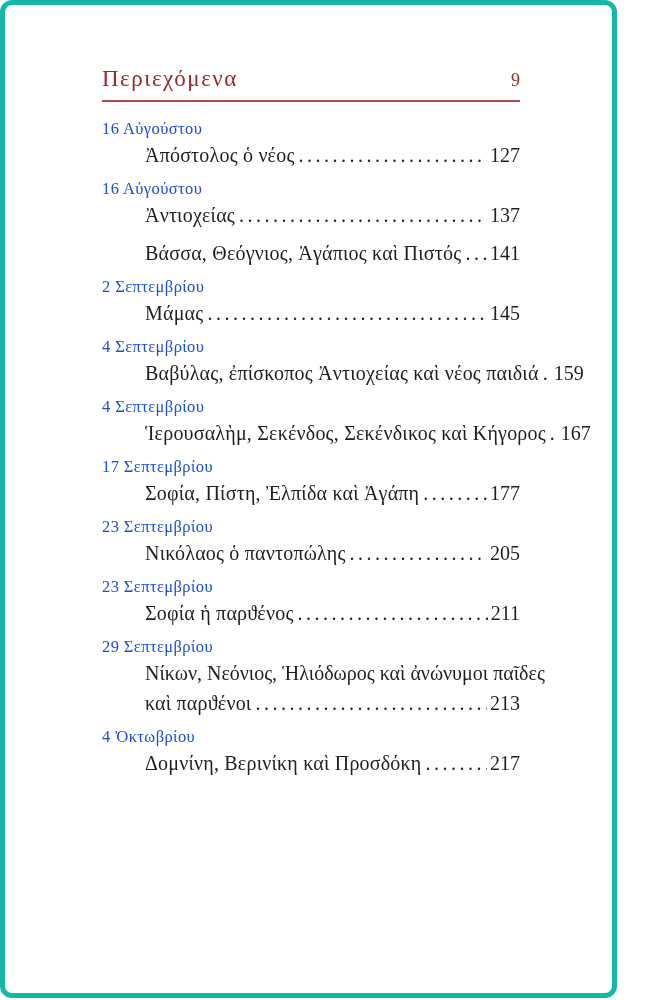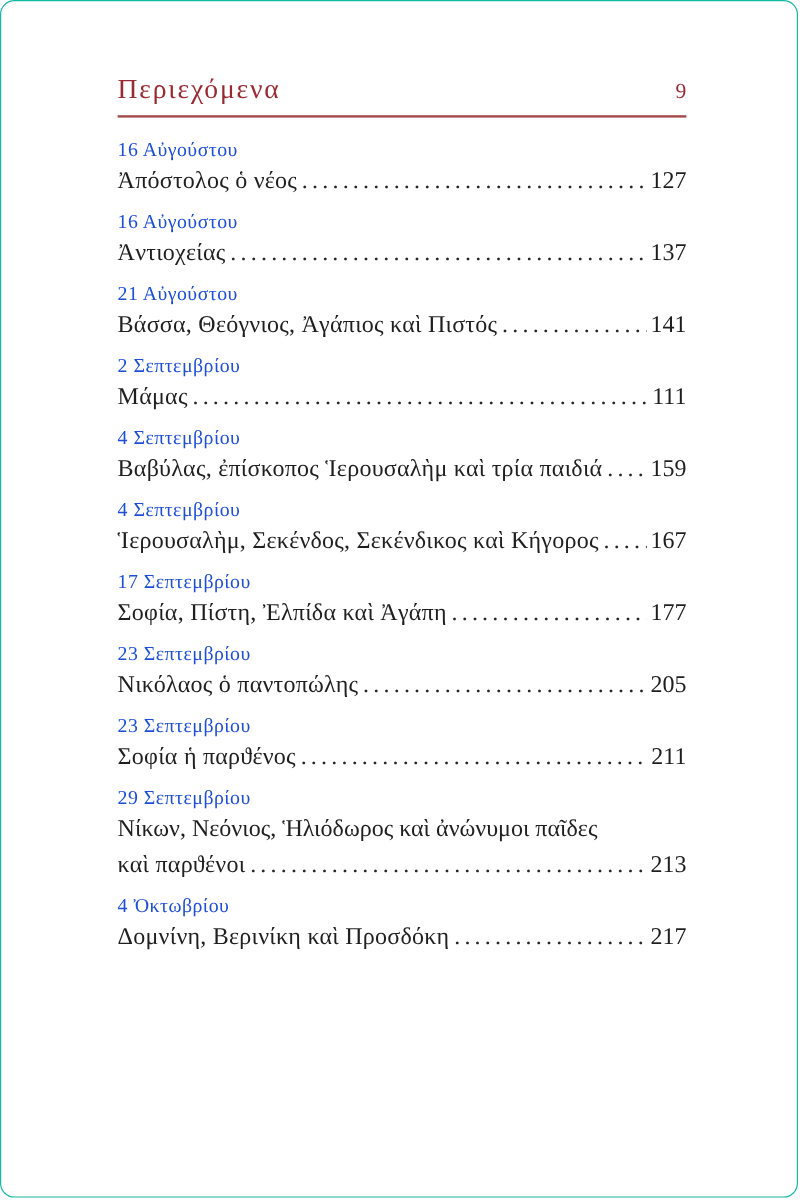--- a/index.html
+++ b/index.html
@@ -6,24 +6,24 @@
     margin: 0;
     padding: 0;
     background: #ffffff;
     width: 667px;
     height: 1000px;
     font-family: "Liberation Serif", "DejaVu Serif", serif;
   }
   .page {
     position: absolute;
     inset: 0;
-    width: 665px;
+    width: 617px;
     height: 998px;
     background: #ffffff;
-    border: 1px solid #14b8a6;
+    border: 5px solid #14b8a6;
     border-radius: 12px;
     box-sizing: border-box;
     overflow: hidden;
   }
   .content {
     position: absolute;
     left: 97px;
     right: 92px;
     top: 0;
   }
@@ -59,20 +59,21 @@
     font-size: 16.5px;
     line-height: 22px;
     letter-spacing: 0.4px;
   }
   .toc-line {
     display: flex;
     align-items: center;
     color: #1f1f1f;
     font-size: 20px;
     line-height: 30px;
+    margin-left: 43px;
   }
   .toc-title {
     white-space: nowrap;
     letter-spacing: 0.2px;
   }
   .wrap-line {
     display: block;
     white-space: nowrap;
   }
   .dots {
@@ -119,44 +120,43 @@
     <div class="toc-date">16 Αὐγούστου</div>
 
     <div class="toc-line">
       <span class="toc-title">Ἀντιοχείας</span>
       <span class="dots"></span>
       <span class="toc-page">137</span>
     </div>
   </div>
 
   <div class="toc-entry">
-    <div class="toc-date">21 Αὐγούστου</div>
 
     <div class="toc-line">
       <span class="toc-title">Βάσσα, Θεόγνιος, Ἀγάπιος καὶ Πιστός</span>
       <span class="dots"></span>
       <span class="toc-page">141</span>
     </div>
   </div>
 
   <div class="toc-entry">
     <div class="toc-date">2 Σεπτεμβρίου</div>
 
     <div class="toc-line">
       <span class="toc-title">Μάμας</span>
       <span class="dots"></span>
-      <span class="toc-page">111</span>
+      <span class="toc-page">145</span>
     </div>
   </div>
 
   <div class="toc-entry">
     <div class="toc-date">4 Σεπτεμβρίου</div>
 
     <div class="toc-line">
-      <span class="toc-title">Βαβύλας, ἐπίσκοπος Ἱερουσαλὴμ καὶ τρία παιδιά</span>
+      <span class="toc-title">Βαβύλας, ἐπίσκοπος Ἀντιοχείας καὶ νέος παιδιά</span>
       <span class="dots"></span>
       <span class="toc-page">159</span>
     </div>
   </div>
 
   <div class="toc-entry">
     <div class="toc-date">4 Σεπτεμβρίου</div>
 
     <div class="toc-line">
       <span class="toc-title">Ἱερουσαλὴμ, Σεκένδος, Σεκένδικος καὶ Κήγορος</span>

